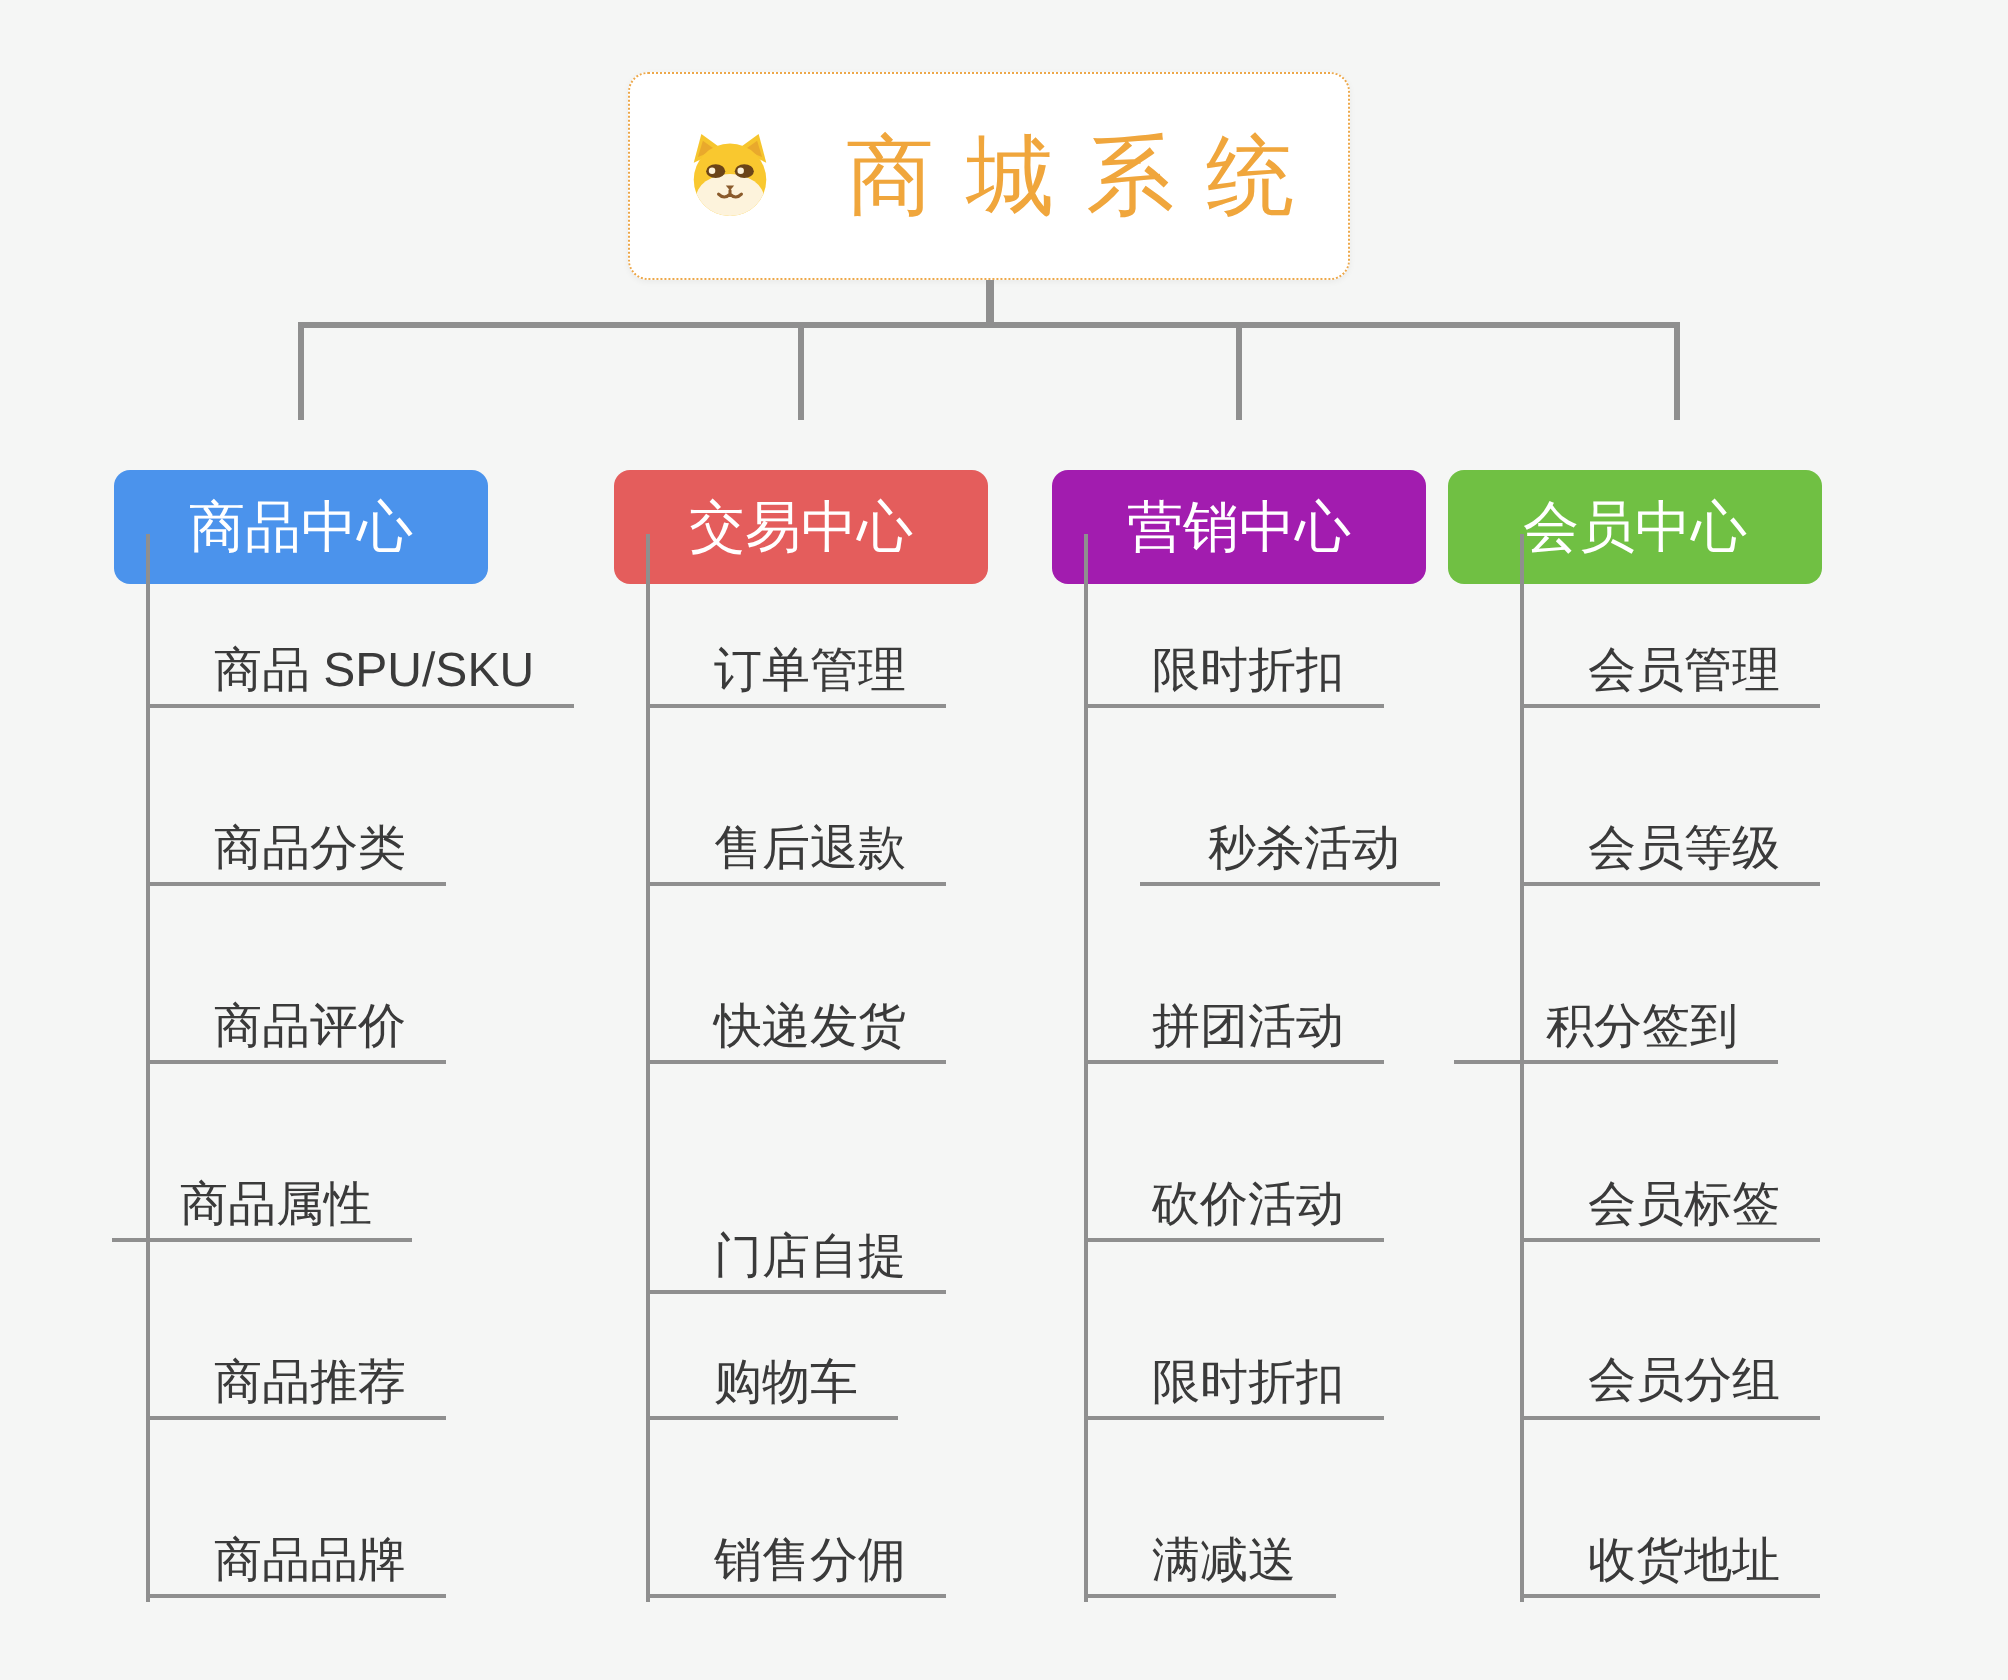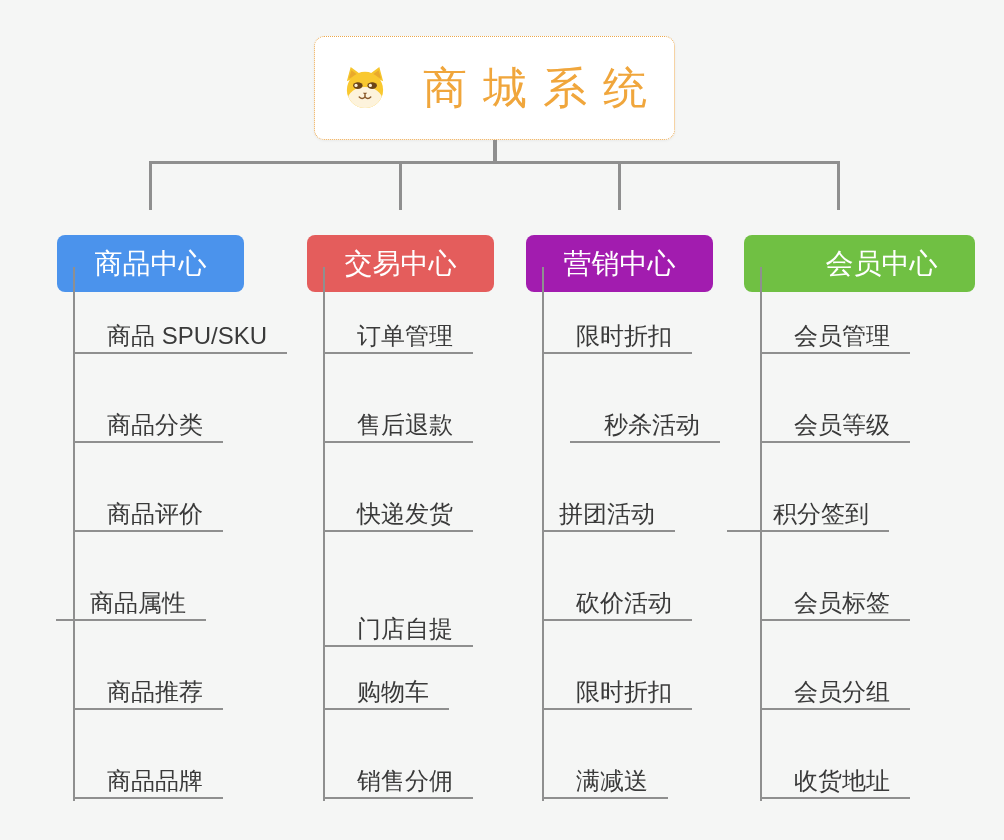--- a/index.html
+++ b/index.html
@@ -96,21 +96,21 @@
 
   <div class="branch-box" style="left: 57px; background: rgb(75, 147, 236);">
       <span>商品中心</span>
     </div>
   <div class="branch-box" style="left: 307px; background: rgb(228, 93, 92);">
       <span>交易中心</span>
     </div>
   <div class="branch-box" style="left: 526px; background: #a21caf;">
       <span>营销中心</span>
     </div>
-  <div class="branch-box" style="left: 744px; background: rgb(112, 192, 67); padding-left: 44px;">
+  <div class="branch-box" style="left: 724px; background: rgb(112, 192, 67);">
       <span>会员中心</span>
     </div>
 
   <div class="children-line" style="left:73px;top:267px;height:534px;"></div>
   <div class="children-line" style="left:323px;top:267px;height:534px;"></div>
   <div class="children-line" style="left:542px;top:267px;height:534px;"></div>
   <div class="children-line" style="left:760px;top:267px;height:534px;"></div>
 
   <div class="leaf" style="left:73px;top:319px;">商品 SPU/SKU</div>
   <div class="leaf" style="left:73px;top:408px;">商品分类</div>
@@ -121,25 +121,25 @@
 
   <div class="leaf" style="left:323px;top:319px;">订单管理</div>
   <div class="leaf" style="left:323px;top:408px;">售后退款</div>
   <div class="leaf" style="left:323px;top:497px;">快递发货</div>
   <div class="leaf" style="left:323px;top:586px;margin-top:26px;">门店自提</div>
   <div class="leaf" style="left:323px;top:675px;">购物车</div>
   <div class="leaf" style="left:323px;top:764px;">销售分佣</div>
 
   <div class="leaf" style="left:542px;top:319px;">限时折扣</div>
   <div class="leaf" style="left:542px;top:408px;margin-left:28px;">秒杀活动</div>
-  <div class="leaf" style="left:542px;top:497px;padding-left:17px;">拼团活动</div>
+  <div class="leaf" style="left:542px;top:497px;">拼团活动</div>
   <div class="leaf" style="left:542px;top:586px;">砍价活动</div>
   <div class="leaf" style="left:542px;top:675px;">限时折扣</div>
   <div class="leaf" style="left:542px;top:764px;">满减送</div>
 
   <div class="leaf" style="left:760px;top:319px;">会员管理</div>
   <div class="leaf" style="left:760px;top:408px;">会员等级</div>
   <div class="leaf" style="left:727px;top:497px;padding-left:46px;">积分签到</div>
   <div class="leaf" style="left:760px;top:586px;">会员标签</div>
-  <div class="leaf" style="left:760px;top:675px;">会员分组</div>
+  <div class="leaf" style="left:760px;top:675px;font-family:Liberation Serif, serif;">会员分组</div>
   <div class="leaf" style="left:760px;top:764px;">收货地址</div>
 
 </div>
 
 </body></html>

